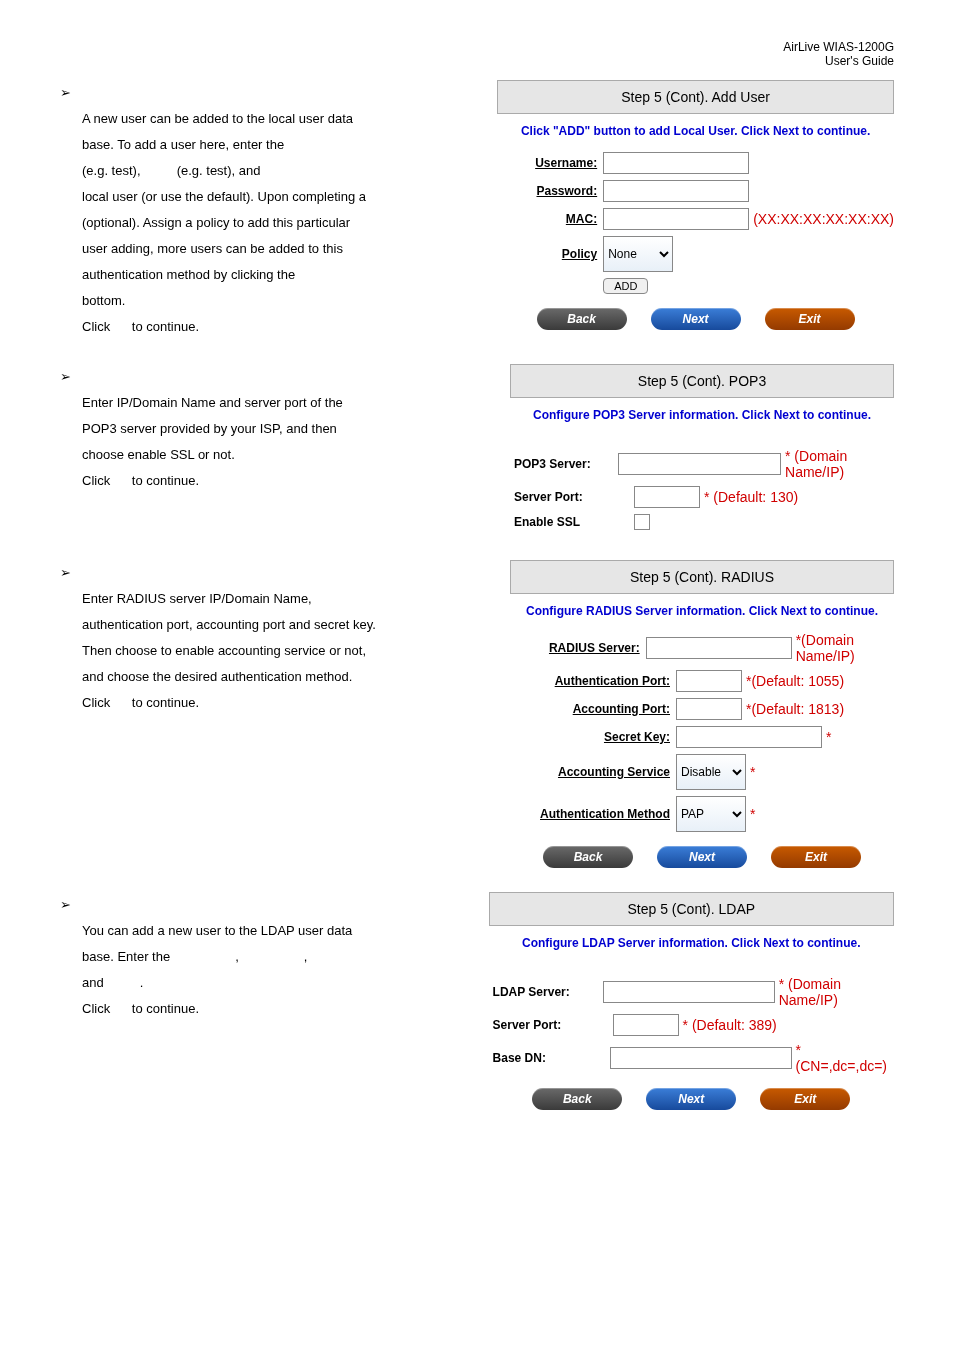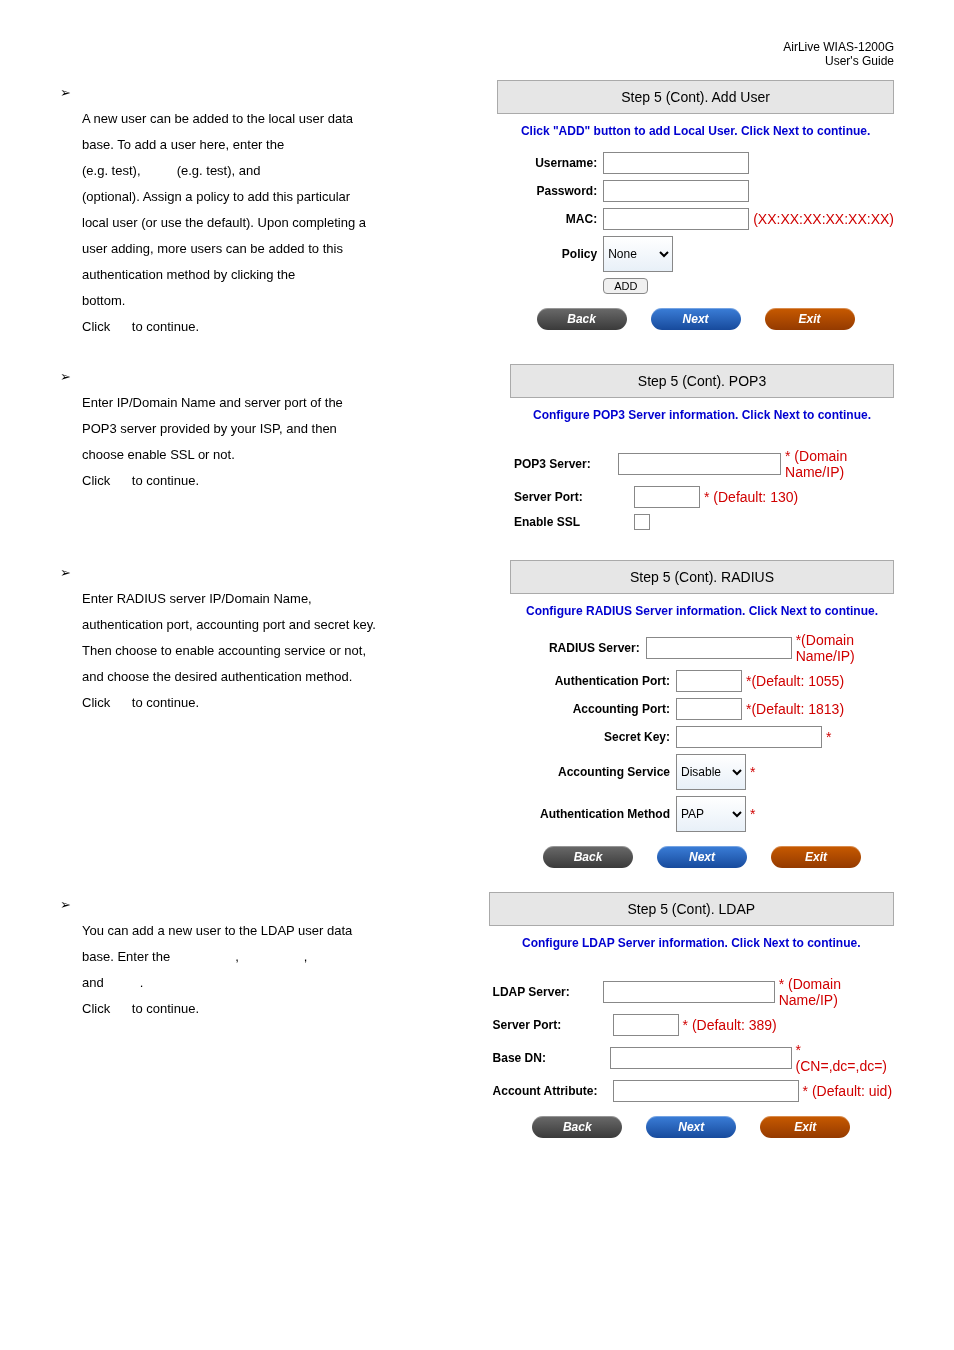--- a/index.html
+++ b/index.html
@@ -53,20 +53,21 @@
     display: flex;
     align-items: center;
     margin-bottom: 6px;
   }
   .form-label {
     width: 160px;
     text-align: right;
     font-weight: bold;
     font-size: 12px;
     padding-right: 6px;
+    text-decoration: underline;
   }
   .form-label.narrow {
     width: 100px;
   }
   .form-label2 {
     width: 120px;
     text-align: left;
     font-weight: bold;
     font-size: 12px;
     padding-left: 4px;
@@ -132,22 +133,22 @@
   <span>User's Guide</span>
 </div>
 
 <div class="section">
   <div class="left-col">
     <div><span class="bullet">➢</span><span class="gap-body" style="visibility:hidden">Local User — Add User</span></div>
     <div class="indent">
       <div>A new user can be added to the local user data</div>
       <div>base. To add a user here, enter the</div>
       <div><span>(e.g. test),</span> &nbsp;&nbsp;&nbsp;&nbsp;&nbsp;&nbsp;&nbsp;&nbsp; <span>(e.g. test), and</span></div>
+      <div>local user (or use the default). Upon completing a</div>
       <div>(optional). Assign a policy to add this particular</div>
-      <div>local user (or use the default). Upon completing a</div>
       <div>user adding, more users can be added to this</div>
       <div>authentication method by clicking the</div>
       <div>bottom.</div>
       <div><span>Click</span> &nbsp;&nbsp;&nbsp;&nbsp; <span>to continue.</span></div>
     </div>
   </div>
   <div class="right-col">
     <div class="step-box">Step 5 (Cont). Add User</div>
     <div class="step-hint">Click "ADD" button to add Local User. Click Next to continue.</div>
     <div class="form-row">
@@ -284,24 +285,19 @@
     <div class="form-row">
         <div class="form-label2">Server Port:</div>
         <input class="text-input narrow" style="">
         <span class="hint">* (Default: 389)</span>
       </div>
     <div class="form-row">
         <div class="form-label2">Base DN:</div>
         <input class="text-input wide" style="">
         <span class="hint">* (CN=,dc=,dc=)</span>
       </div>
-    <div class="form-row">
-        <div class="form-label2">Account Attribute:</div>
-        <input class="text-input wide" style="">
-        <span class="hint">* (Default: uid)</span>
-      </div>
     <div class="nav-row">
       <div class="nav-btn btn-back">Back</div>
       <div class="nav-btn btn-next">Next</div>
       <div class="nav-btn btn-exit">Exit</div>
     </div>
   </div>
 </div>
 
 </body></html>

